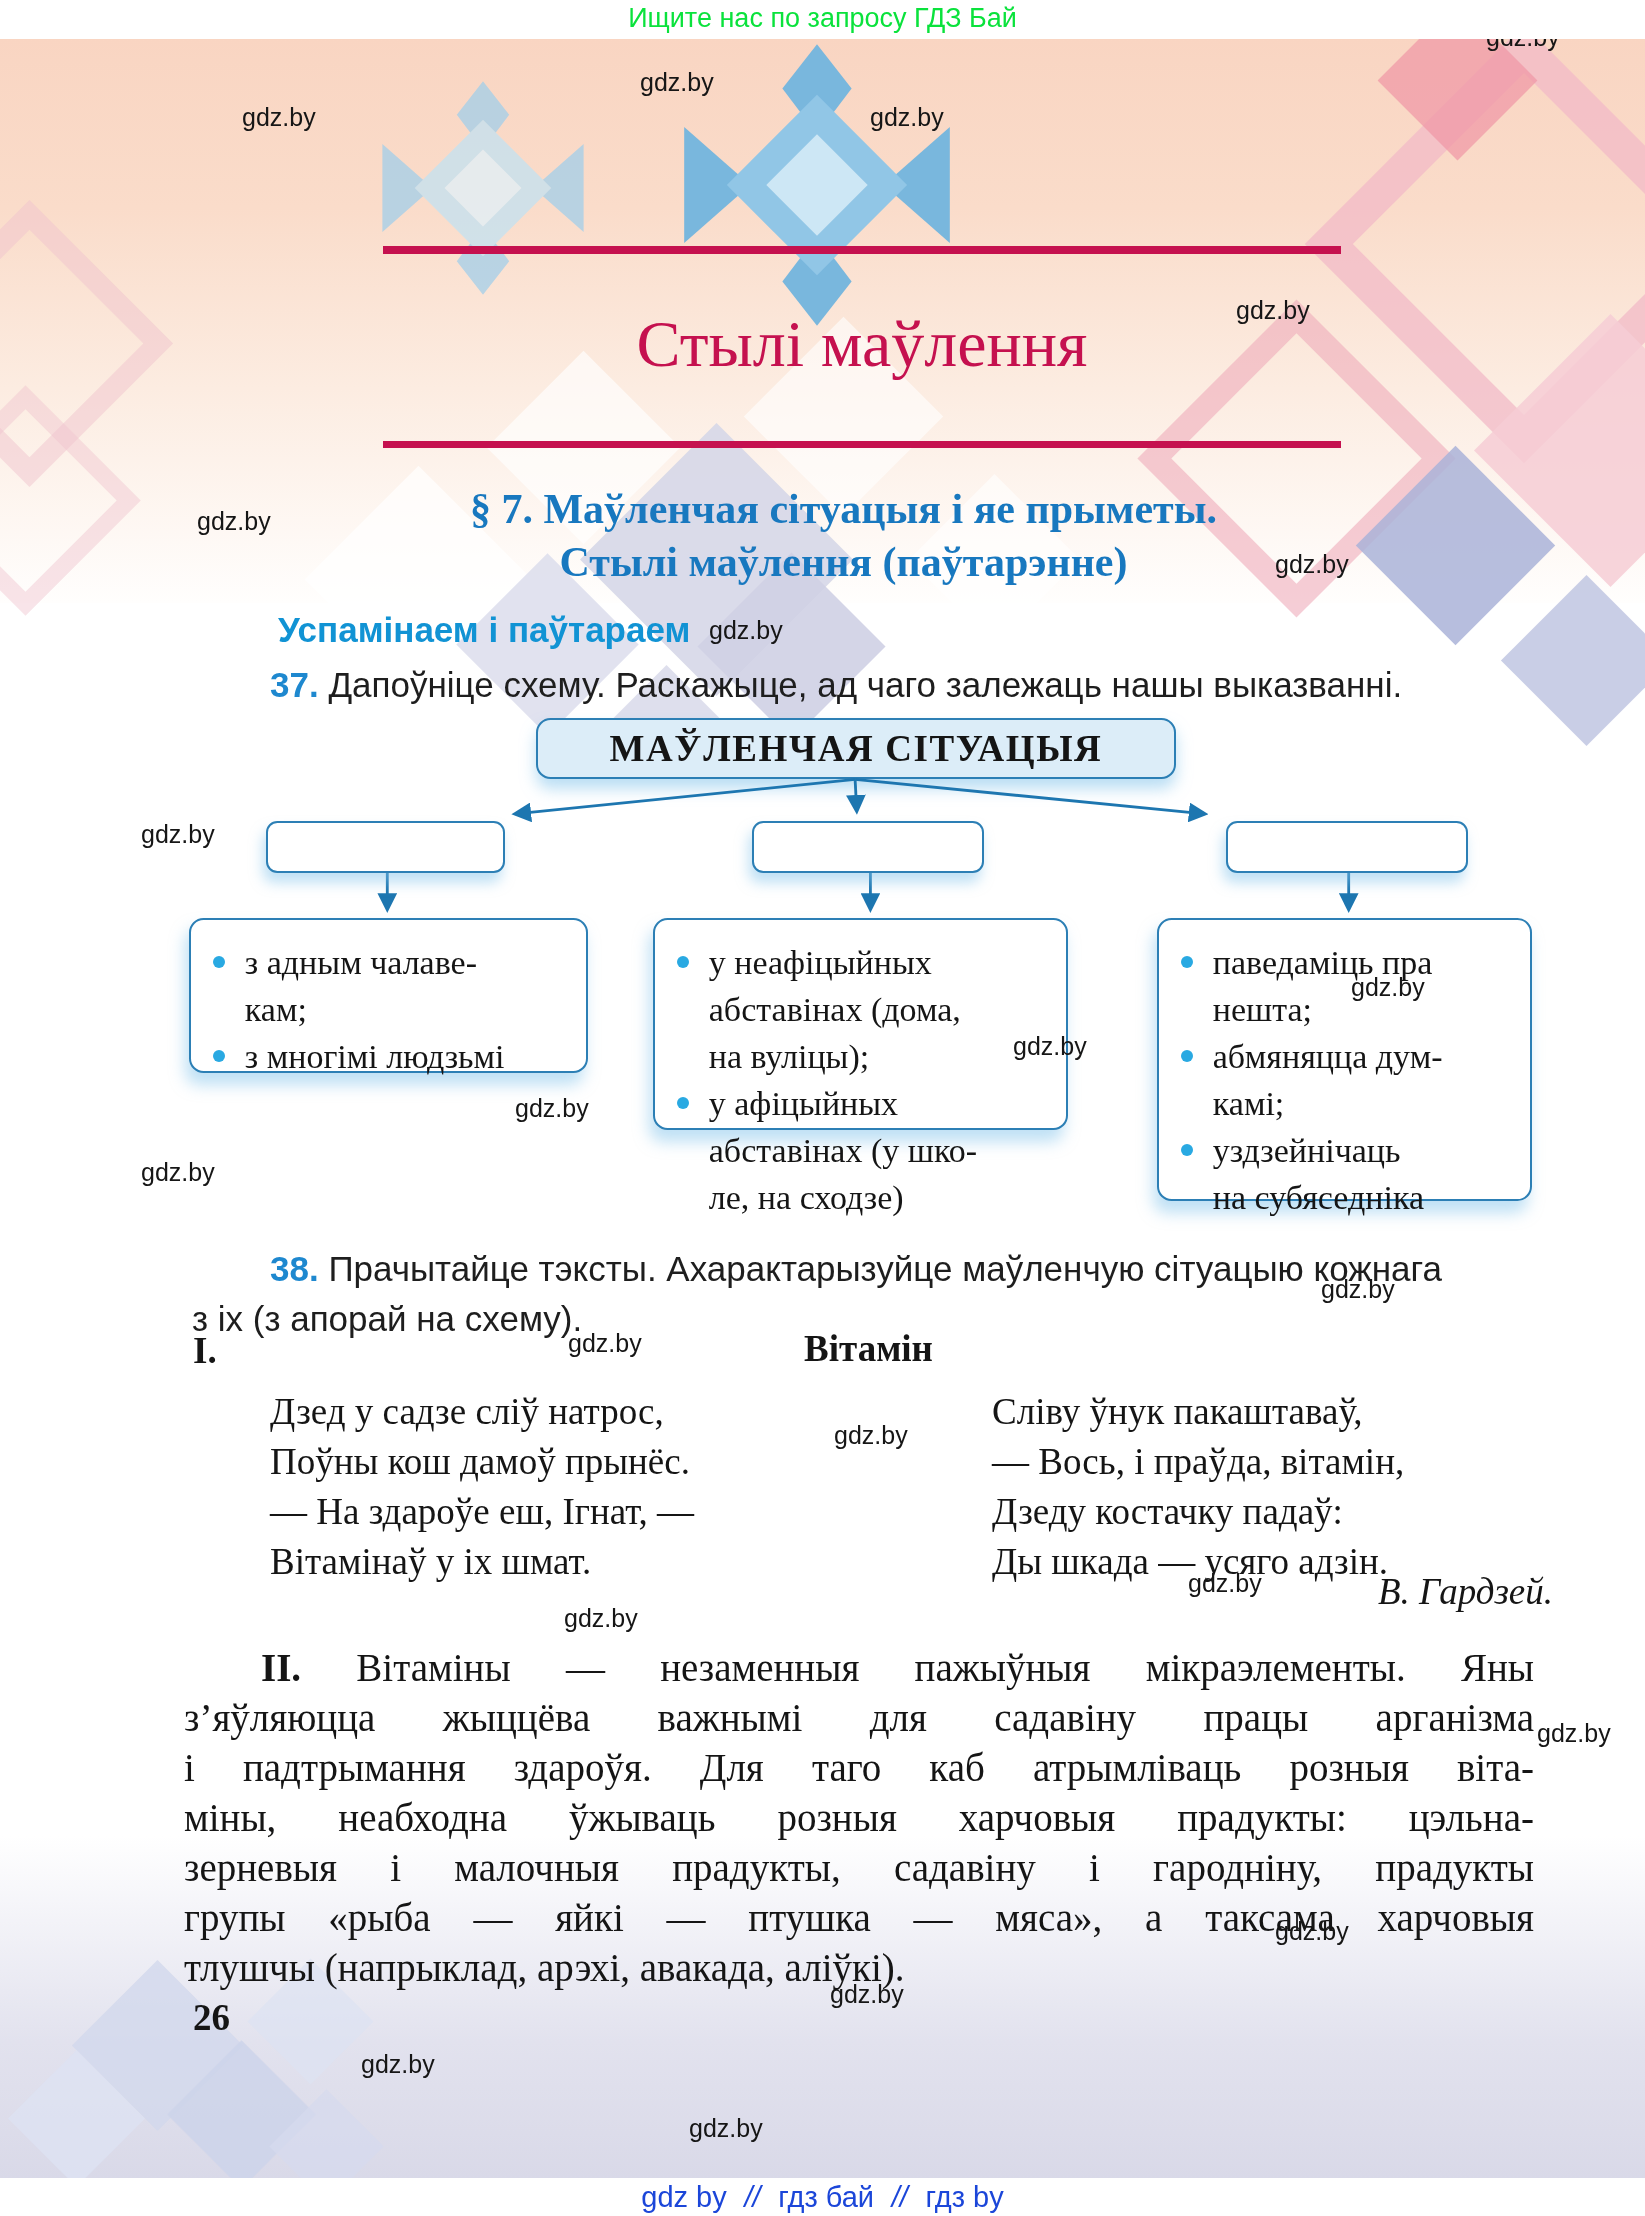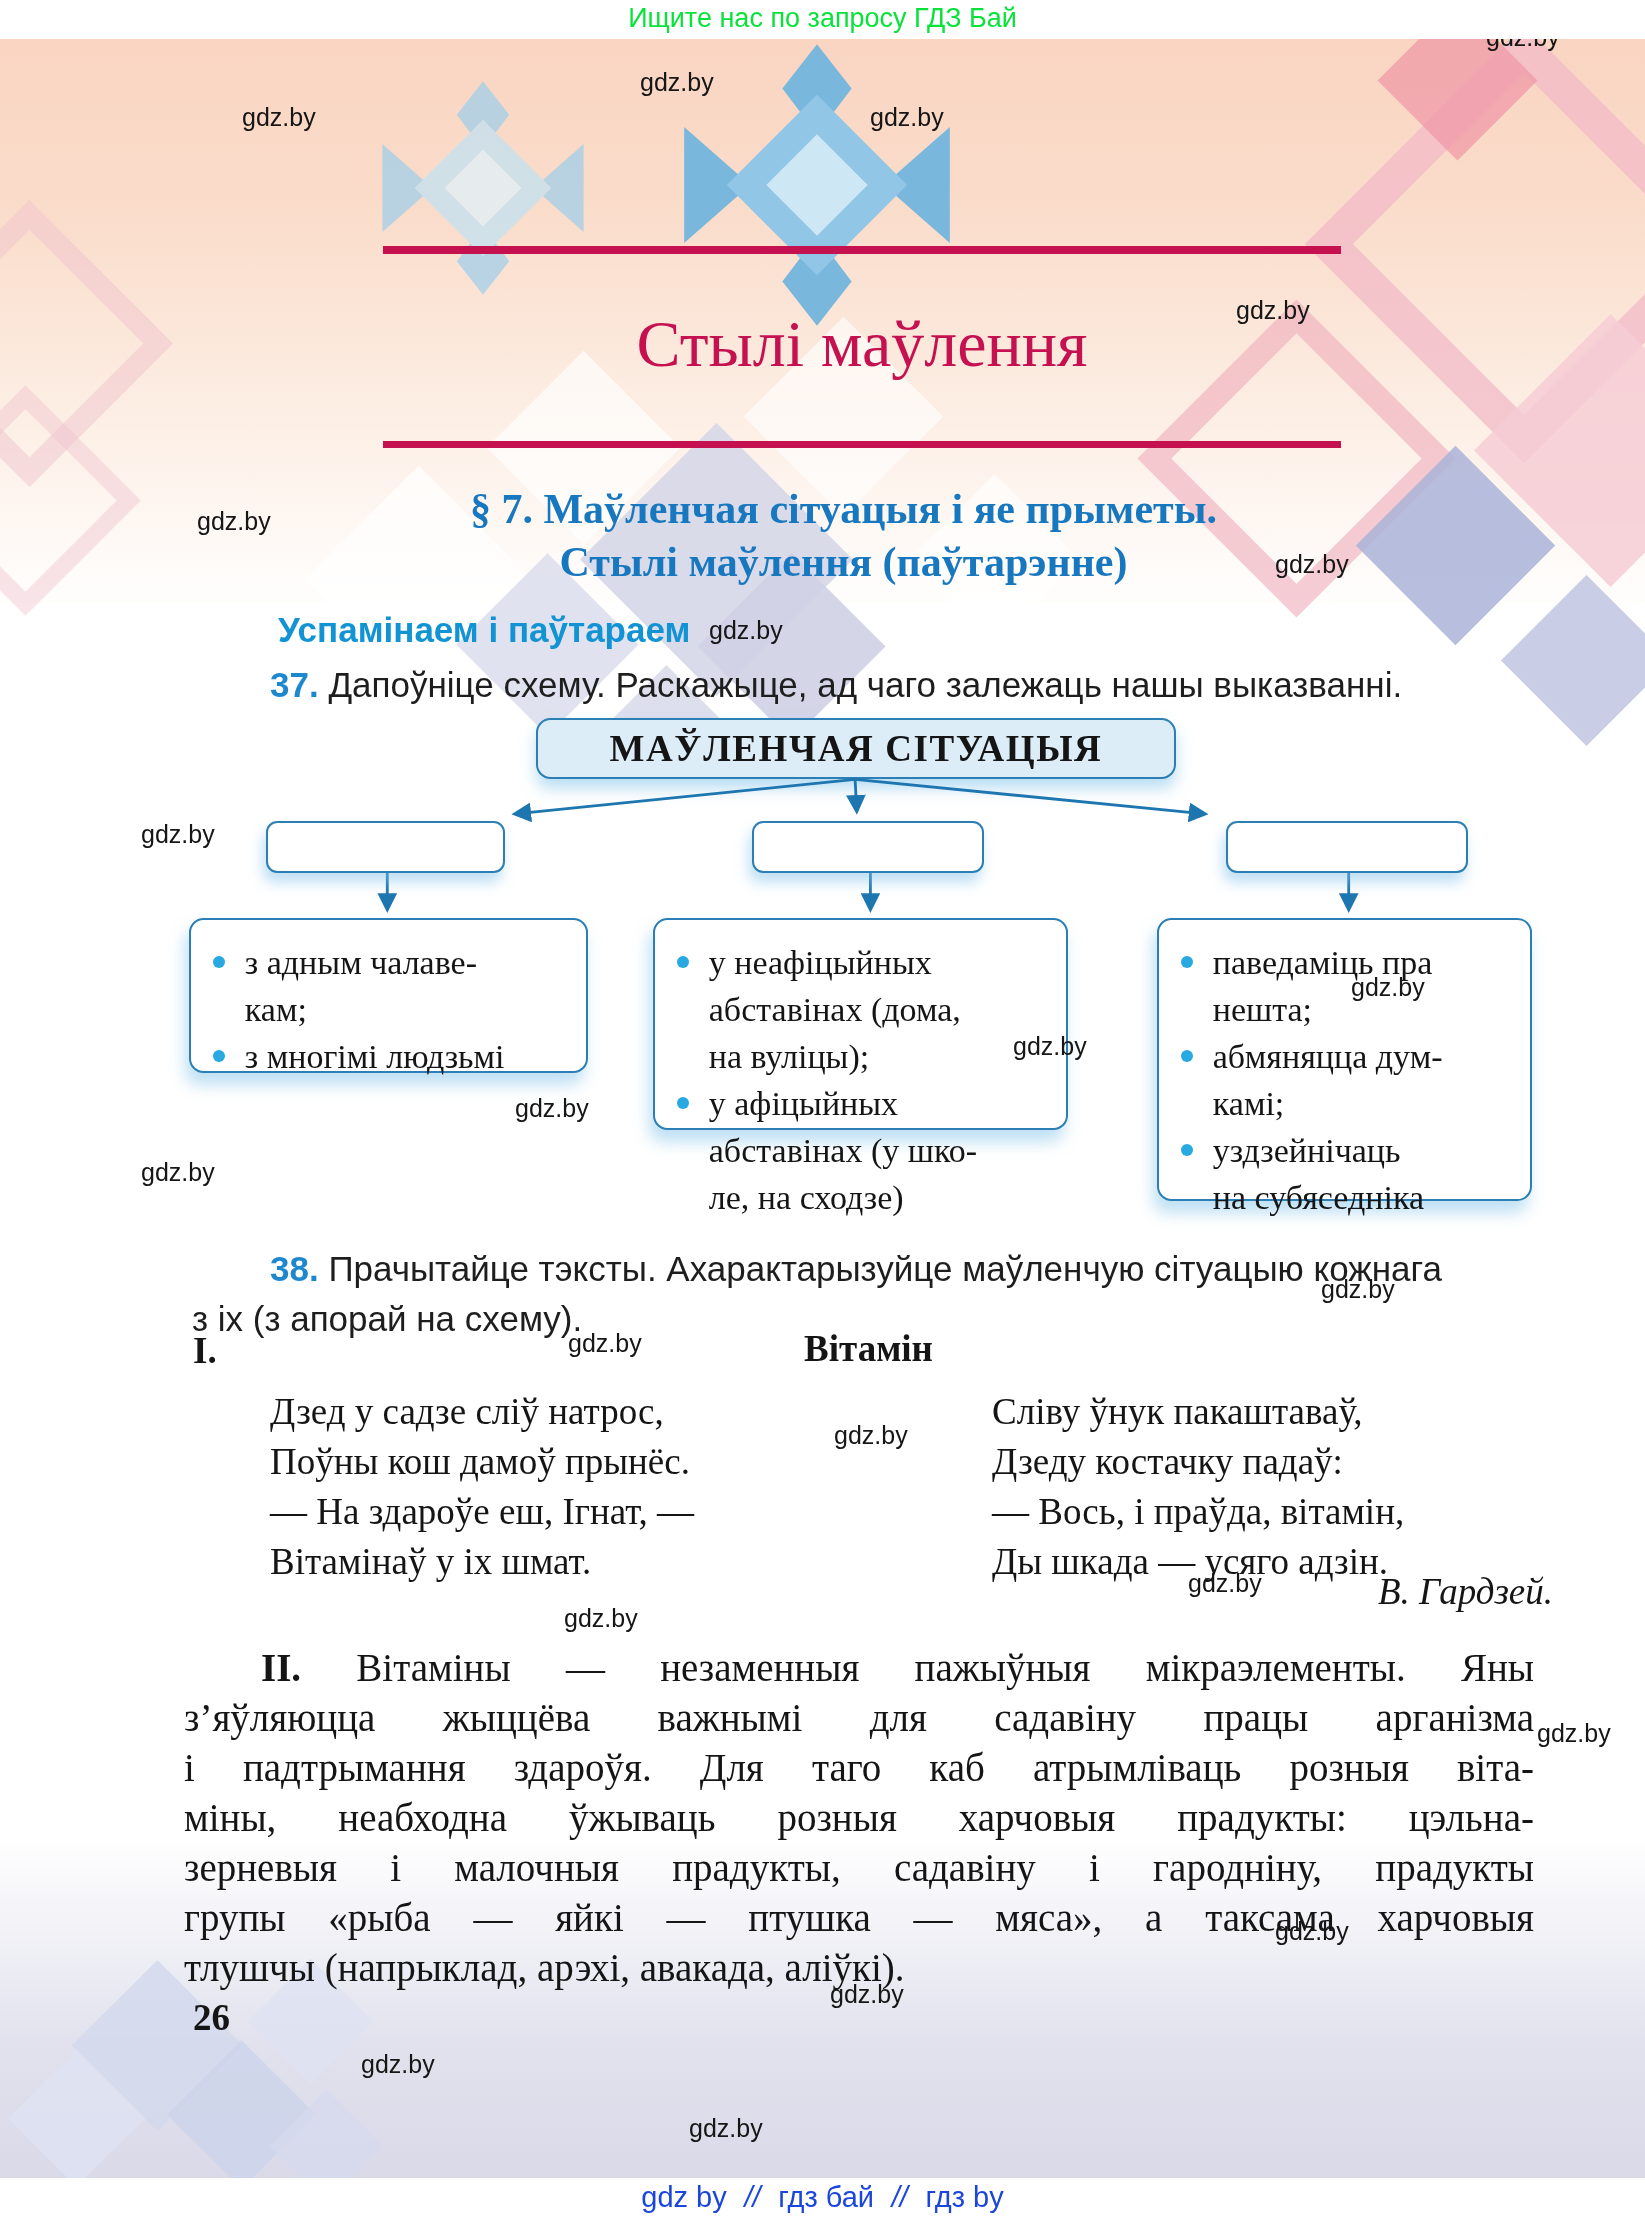--- a/index.html
+++ b/index.html
@@ -199,22 +199,22 @@
   <div class="roman">I.</div>
   <div class="poem-title">Вітамін</div>
   <div class="poem-col" id="poem1" style="left:270px;top:1387px;">
       <div>Дзед у садзе сліў натрос,</div>
       <div>Поўны кош дамоў прынёс.</div>
       <div>— На здароўе еш, Ігнат, —</div>
       <div>Вітамінаў у іх шмат.</div>
     </div>
   <div class="poem-col" id="poem2" style="left:992px;top:1387px;">
       <div>Сліву ўнук пакаштаваў,</div>
+      <div>— Вось, і праўда, вітамін,</div>
       <div>Дзеду костачку падаў:</div>
-      <div>— Вось, і праўда, вітамін,</div>
       <div>Ды шкада — усяго адзін.</div>
     </div>
   <div class="author">В. Гардзей.</div>
 
   <div class="body-text" id="text2">
       <div class="t2line first"><b>II. </b>Вітаміны — незаменныя пажыўныя мікраэлементы. Яны</div>
       <div class="t2line">з’яўляюцца жыццёва важнымі для садавіну працы арганізма</div>
       <div class="t2line">і падтрымання здароўя. Для таго каб атрымліваць розныя віта-</div>
       <div class="t2line">міны, неабходна ўжываць розныя харчовыя прадукты: цэльна-</div>
       <div class="t2line">зерневыя і малочныя прадукты, садавіну і гародніну, прадукты</div>

